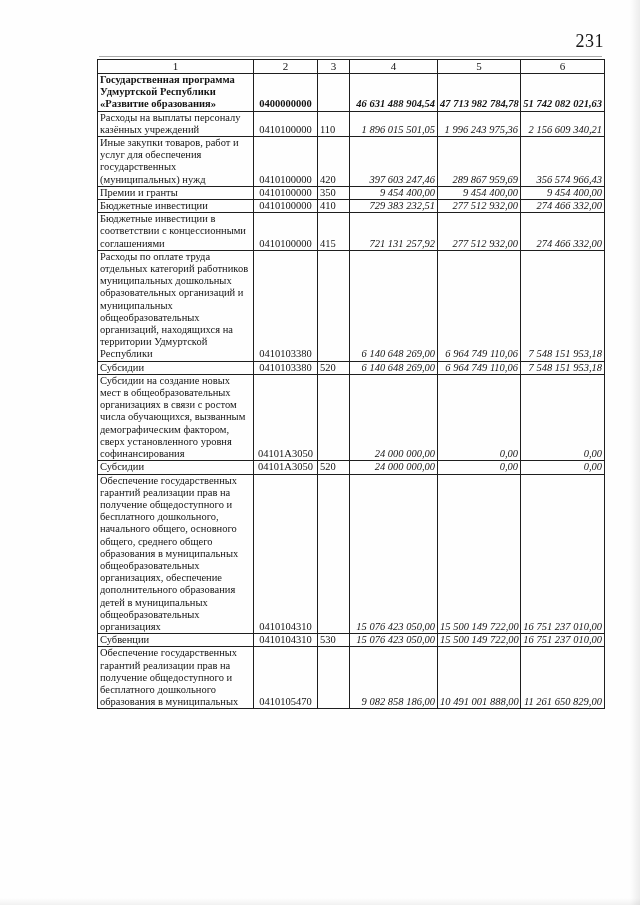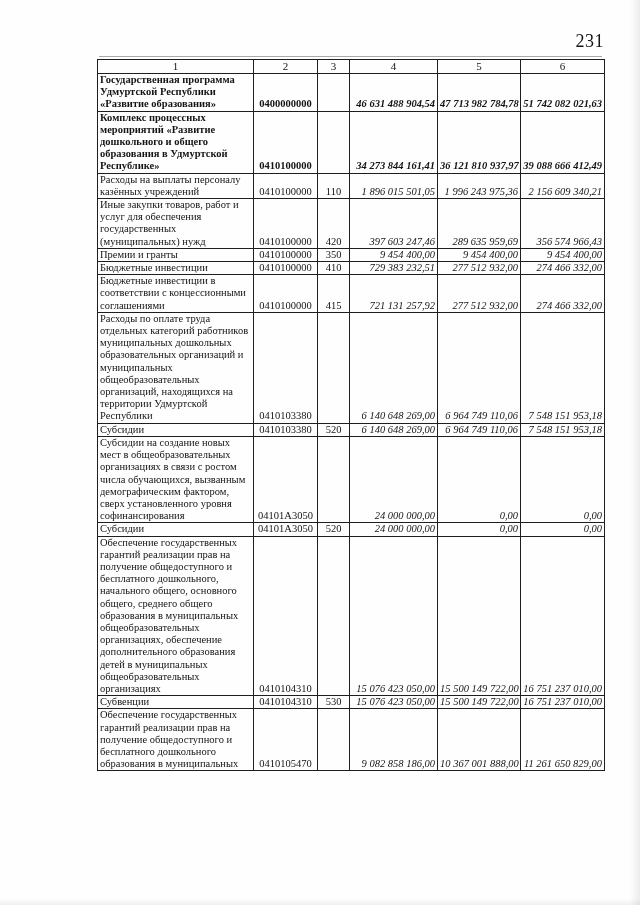--- a/index.html
+++ b/index.html
@@ -61,21 +61,21 @@
     vertical-align: top;
     padding: 0 4px 1px 3px;
   }
   td.c-code {
     text-align: center;
     vertical-align: bottom;
     white-space: nowrap;
     padding: 0 1px 1px 1px;
   }
   td.c-vr {
-    text-align: center;
+    text-align: left;
     vertical-align: bottom;
     padding: 0 1px 1px 1px;
   }
   td.c-num {
     text-align: right;
     vertical-align: bottom;
     white-space: nowrap;
     padding: 0 1px 1px 0;
     font-style: italic;
   }
@@ -111,42 +111,34 @@
     </thead>
     <tbody>
         <tr class="bold">
       <td class="c-desc">Государственная программа Удмуртской Республики «Развитие образования»</td>
       <td class="c-code">0400000000</td>
       <td class="c-vr"></td>
       <td class="c-num">46 631 488 904,54</td>
       <td class="c-num">47 713 982 784,78</td>
       <td class="c-num">51 742 082 021,63</td>
     </tr>
-        <tr class="bold">
-      <td class="c-desc">Комплекс процессных мероприятий «Развитие дошкольного и общего образования в Удмуртской Республике»</td>
-      <td class="c-code">0410100000</td>
-      <td class="c-vr"></td>
-      <td class="c-num">34 273 844 161,41</td>
-      <td class="c-num">36 121 810 937,97</td>
-      <td class="c-num">39 088 666 412,49</td>
-    </tr>
         <tr>
       <td class="c-desc">Расходы на выплаты персоналу казённых учреждений</td>
       <td class="c-code">0410100000</td>
       <td class="c-vr">110</td>
       <td class="c-num">1 896 015 501,05</td>
       <td class="c-num">1 996 243 975,36</td>
       <td class="c-num">2 156 609 340,21</td>
     </tr>
         <tr>
       <td class="c-desc">Иные закупки товаров, работ и услуг для обеспечения государственных (муниципальных) нужд</td>
       <td class="c-code">0410100000</td>
       <td class="c-vr">420</td>
       <td class="c-num">397 603 247,46</td>
-      <td class="c-num">289 635 959,69</td>
+      <td class="c-num">289 867 959,69</td>
       <td class="c-num">356 574 966,43</td>
     </tr>
         <tr>
       <td class="c-desc">Премии и гранты</td>
       <td class="c-code">0410100000</td>
       <td class="c-vr">350</td>
       <td class="c-num">9 454 400,00</td>
       <td class="c-num">9 454 400,00</td>
       <td class="c-num">9 454 400,00</td>
     </tr>
@@ -212,21 +204,21 @@
       <td class="c-vr">530</td>
       <td class="c-num">15 076 423 050,00</td>
       <td class="c-num">15 500 149 722,00</td>
       <td class="c-num">16 751 237 010,00</td>
     </tr>
         <tr>
       <td class="c-desc">Обеспечение государственных гарантий реализации прав на получение общедоступного и бесплатного дошкольного образования в муниципальных</td>
       <td class="c-code">0410105470</td>
       <td class="c-vr"></td>
       <td class="c-num">9 082 858 186,00</td>
-      <td class="c-num">10 367 001 888,00</td>
+      <td class="c-num">10 491 001 888,00</td>
       <td class="c-num">11 261 650 829,00</td>
     </tr>
       </tbody>
   </table>
 
   <div class="scan-shadow-right"></div>
   <div class="scan-shadow-bottom"></div>
 </div>
 
 </body></html>

